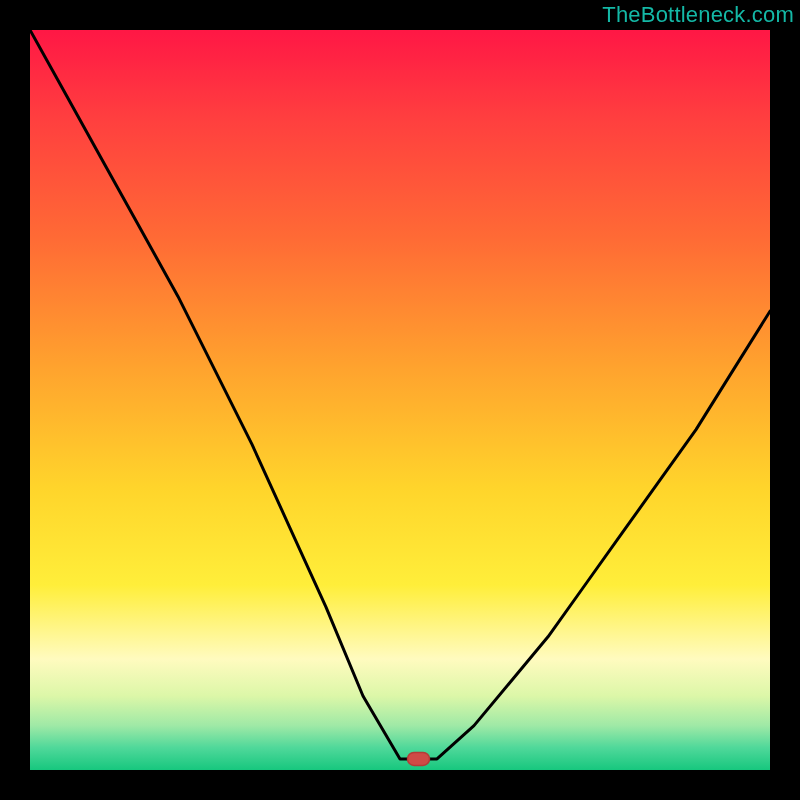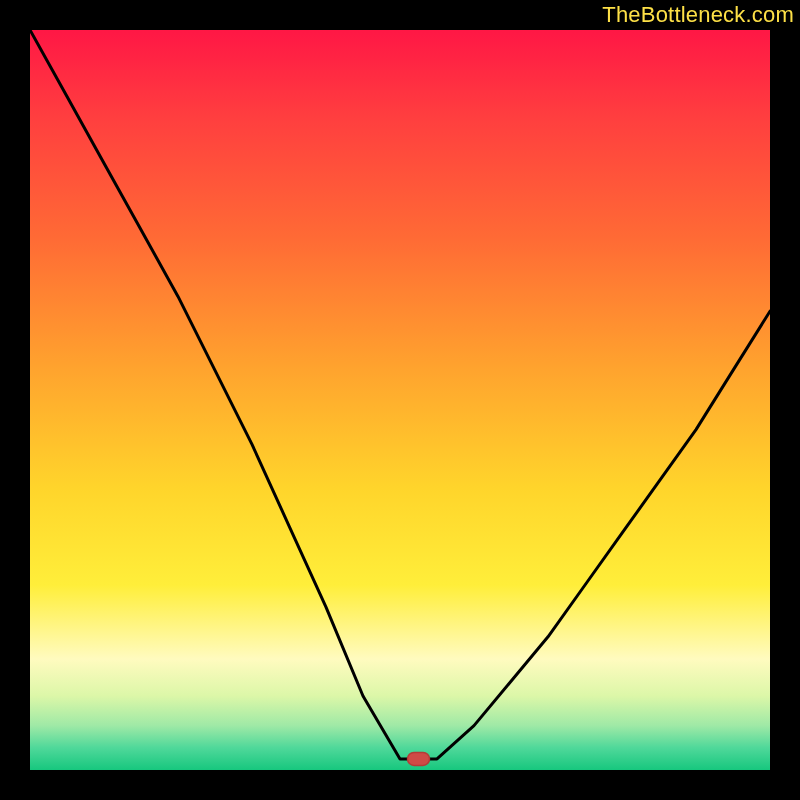--- a/index.html
+++ b/index.html
@@ -16,21 +16,21 @@
     height: 800px;
     background: #000;
   }
   .watermark {
     position: absolute;
     top: 2px;
     right: 6px;
     font-family: Arial, Helvetica, sans-serif;
     font-size: 22px;
     letter-spacing: 0.2px;
-    color: #fde047;
+    color: #14b8a6;
     z-index: 5;
   }
   .plot {
     position: absolute;
     left: 30px;
     top: 30px;
     width: 740px;
     height: 740px;
     overflow: hidden;
   }

